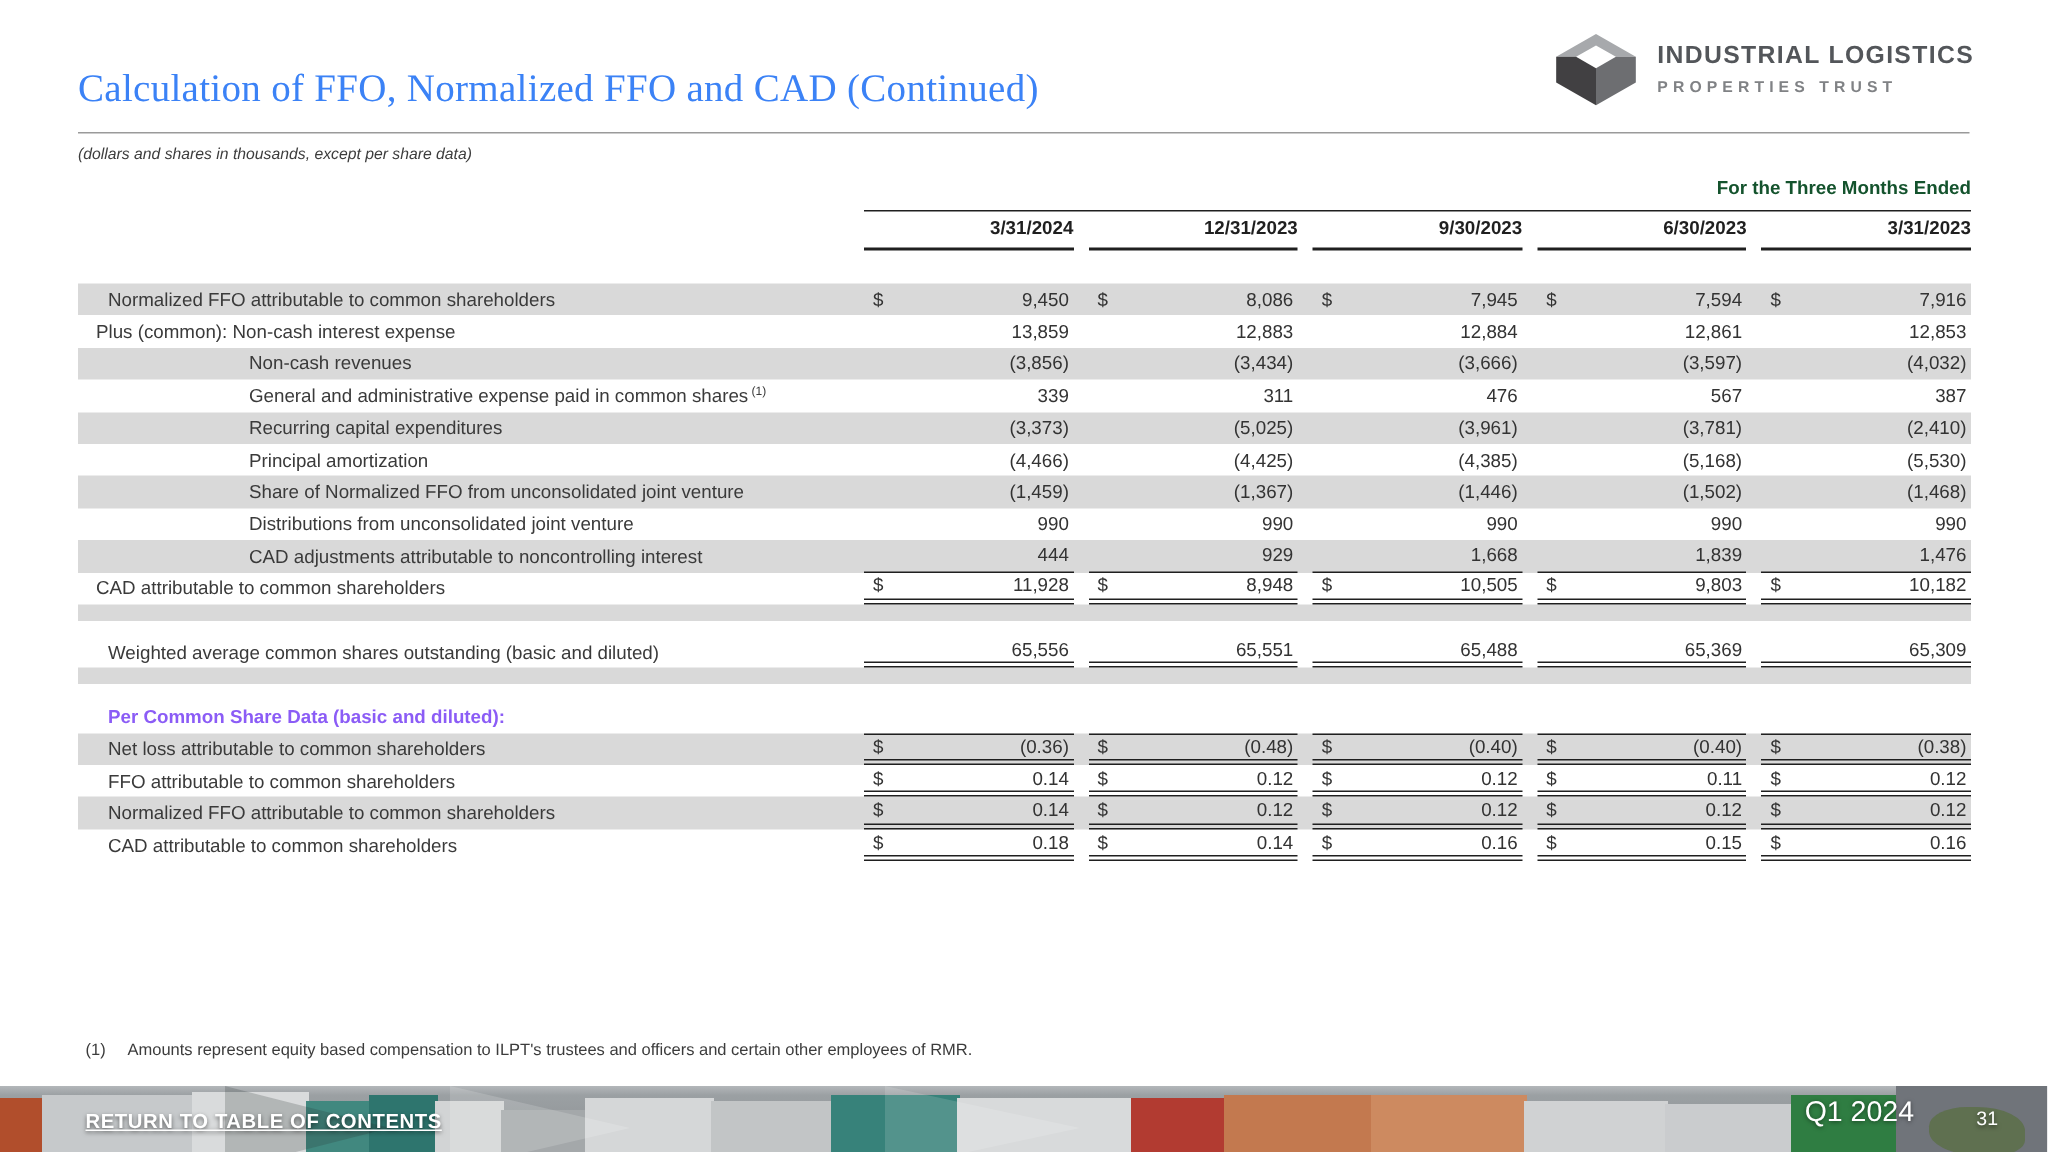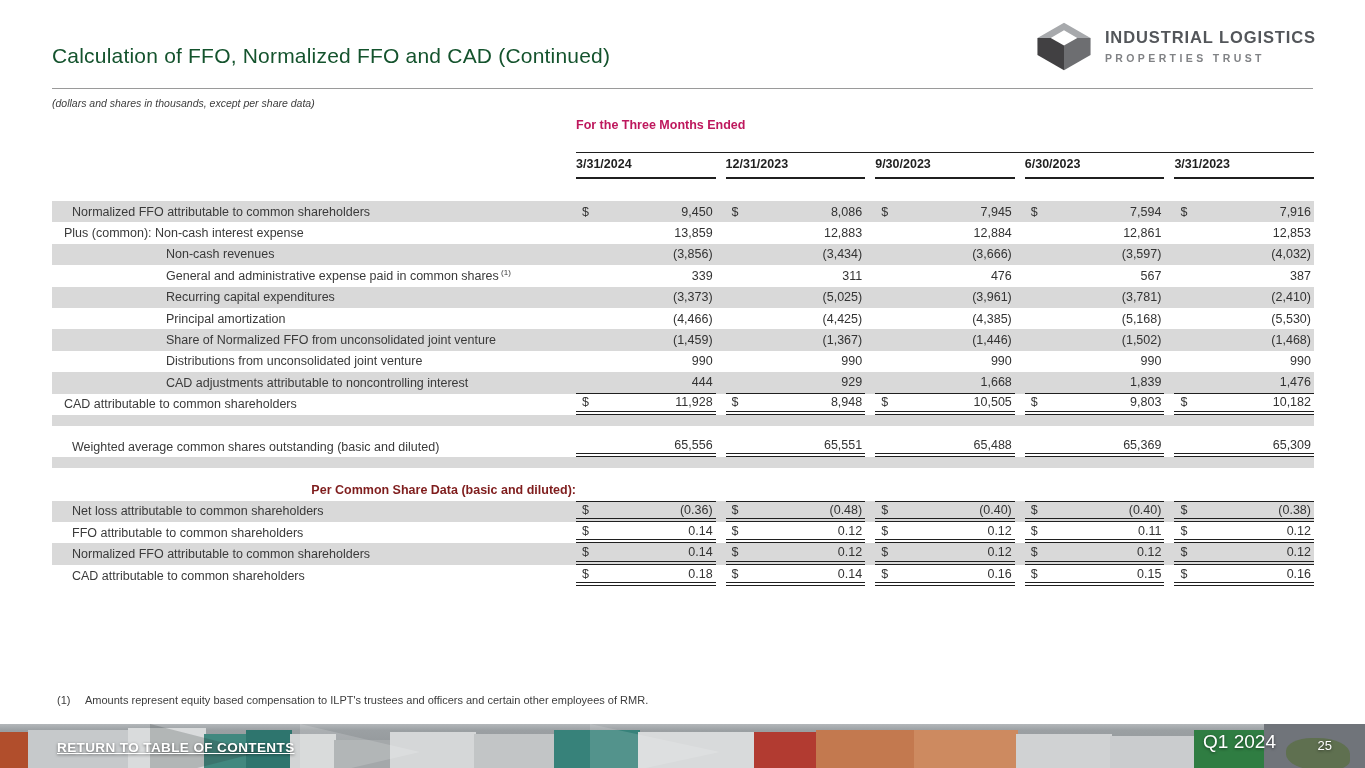--- a/index.html
+++ b/index.html
@@ -3,45 +3,45 @@
 <meta charset="utf-8">
 <style>
   * { margin:0; padding:0; box-sizing:border-box; }
   html,body { background:#ffffff; }
   .slide {
     position:relative; width:1365px; height:768px; background:#fff;
     font-family:"Liberation Sans", sans-serif; overflow:hidden; color:#3d3d3d;
   }
 
   
-  .title { position:absolute; left:52px; top:44px; font-size:21px; font-weight:400; color:#14532d; letter-spacing:0.2px; }
+  .title { position:absolute; left:52px; top:44px; font-size:26px; font-weight:400; color:#3b82f6; letter-spacing:0.2px;font-family:Liberation Serif, serif; }
   .title-rule { position:absolute; left:52px; right:52px; top:88px; border-top:1px solid #9a9a9a; }
   .subtitle { position:absolute; left:52px; top:97px; font-size:10.5px; font-style:italic; color:#3d3d3d; }
 
   .logo { position:absolute; top:18px; right:49px; display:flex; align-items:center; gap:9px; }
   .logo-text .l1 { font-size:16.5px; font-weight:bold; color:#53565a; letter-spacing:0.9px; }
   .logo-text .l2 { font-size:10.5px; font-weight:bold; color:#808285; letter-spacing:3.4px; margin-top:5px; }
 
   
   .tbl { position:absolute; left:52px; top:118px; width:1262px; }
   .thead { margin-left:524px; width:738px; }
-  .thead-top { text-align:left; font-weight:bold; font-size:12.5px; color:#be185d; padding-bottom:20px; border-bottom:1.5px solid #1f1f1f; }
+  .thead-top { text-align:right; font-weight:bold; font-size:12.5px; color:#14532d; padding-bottom:8px; border-bottom:1.5px solid #1f1f1f; }
   .thead-cols { display:flex; }
-  .thc { width:139.6px; margin-left:10px; text-align:left; font-weight:bold; font-size:12.5px; color:#1f1f1f; padding:4px 0 6px; border-bottom:2px solid #1f1f1f; }
+  .thc { width:139.6px; margin-left:10px; text-align:right; font-weight:bold; font-size:12.5px; color:#1f1f1f; padding:4px 0 6px; border-bottom:2px solid #1f1f1f; }
   .thc:first-child { margin-left:0; }
 
   .tbody { margin-top:22px; }
   .trow { display:flex; height:21.4px; align-items:center; }
   .trow.shaded { background:var(--shade, #d9d9d9); }
   .lbl { width:524px; font-size:12.5px; color:#3a3a3a; white-space:nowrap; overflow:hidden; }
   .lbl sup { font-size:8px; vertical-align:super; }
   .ind-0 { padding-left:20px; }
   .ind-1 { padding-left:12px; }
   .ind-2 { padding-left:114px; }
-  .bold-row .lbl { font-weight:bold; color:#7f1d1d;text-align:right; }
+  .bold-row .lbl { font-weight:bold; color:#8b5cf6; }
 
   .vals { display:flex; flex:1; height:100%; }
   .vg { width:139.6px; margin-left:10px; display:flex; justify-content:space-between; align-items:center; padding:0 3px 0 6px; height:100%; font-size:12.5px; color:#333; }
   .vg:first-child { margin-left:0; }
   .b-s { border-bottom:1.5px solid #1f1f1f; }
   .b-d { border-bottom:4px double #1f1f1f; }
   .b-t { border-top:1.5px solid #1f1f1f; }
 
   
   .footnote { position:absolute; left:57px; top:694px; font-size:11px; color:#3c3c3c; }
@@ -500,16 +500,16 @@
     <div class="ph" style="left:1194px;top:6px;width:72px;height:46px;background:#2f7d42"></div>
     <div class="ph" style="left:1264px;top:0;width:101px;height:56px;background:#70747a"></div>
     <div class="ph" style="left:1286px;top:14px;width:64px;height:32px;background:#5f7050;border-radius:40% 50% 30% 50%"></div>
     <div class="ph" style="left:0;top:49px;width:1365px;height:7px;background:#b4b6b7"></div>
     <div class="chev" style="left:300px;width:120px;background:rgba(255,255,255,0.16)"></div>
     <div class="chev" style="left:590px;width:130px;background:rgba(255,255,255,0.14)"></div>
     <div class="chev" style="left:150px;width:110px;background:rgba(40,48,52,0.22)"></div>
 
     <div class="footer-link">RETURN TO TABLE OF CONTENTS</div>
     <div class="footer-period">Q1 2024</div>
-    <div class="footer-page">25</div>
+    <div class="footer-page">31</div>
   </div>
 
 </div>
 
 </body></html>

